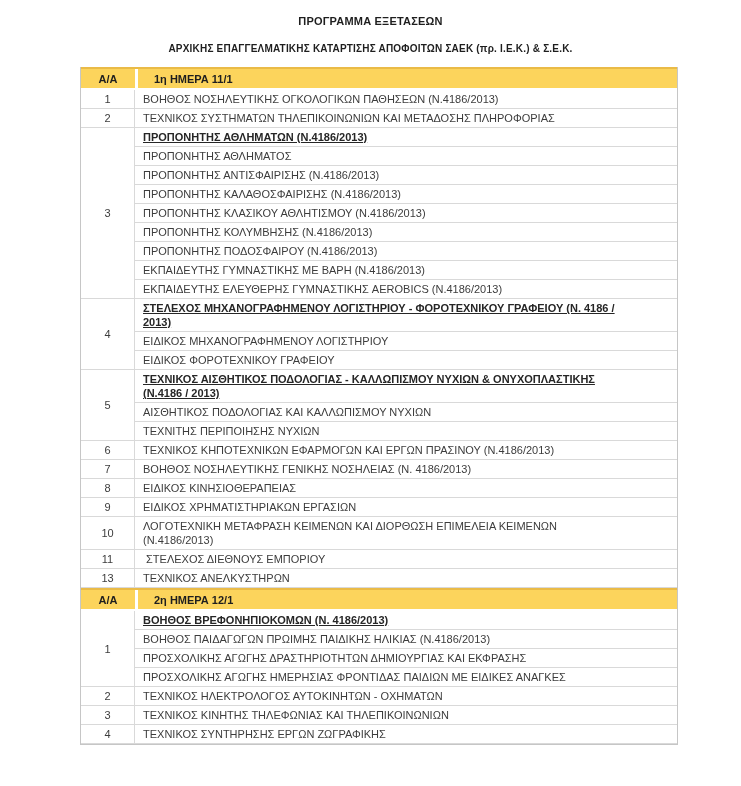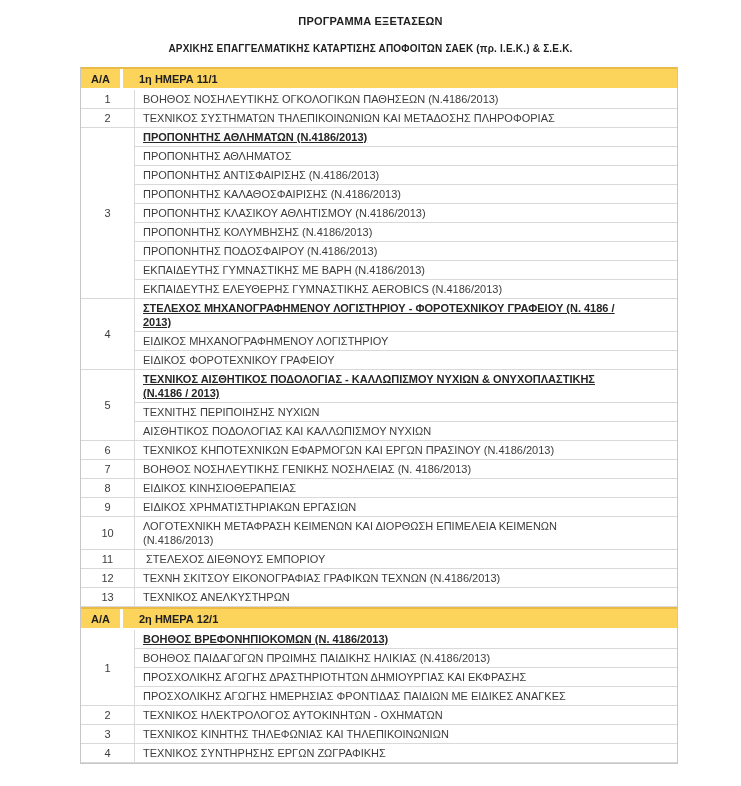--- a/index.html
+++ b/index.html
@@ -46,21 +46,21 @@
   .section-header{
     display:flex;
     height:21px;
     border-top:2px solid var(--header-top);
     margin-bottom:2px;
     font-size:11px;
     font-weight:bold;
     color:var(--heading-text);
   }
   .sh-num{
-    width:39px;
+    width:54px;
     background:var(--header-bg);
     display:flex; align-items:center; justify-content:center;
     margin-right:3px;
     flex:0 0 auto;
   }
   .sh-day{
     flex:1;
     background:var(--header-bg);
     display:flex; align-items:center;
     padding-left:16px;
@@ -130,22 +130,22 @@
 2013)</div>
         <div class="g-line">ΕΙΔΙΚΟΣ ΜΗΧΑΝΟΓΡΑΦΗΜΕΝΟΥ ΛΟΓΙΣΤΗΡΙΟΥ</div>
         <div class="g-line">ΕΙΔΙΚΟΣ ΦΟΡΟΤΕΧΝΙΚΟΥ ΓΡΑΦΕΙΟΥ</div>
       </div>
     </div>
     <div class="group">
       <div class="g-num">5</div>
       <div class="g-lines">
         <div class="g-line bold">ΤΕΧΝΙΚΟΣ ΑΙΣΘΗΤΙΚΟΣ ΠΟΔΟΛΟΓΙΑΣ - ΚΑΛΛΩΠΙΣΜΟΥ ΝΥΧΙΩΝ &amp; ΟΝΥΧΟΠΛΑΣΤΙΚΗΣ
 (Ν.4186 / 2013)</div>
+        <div class="g-line">ΑΙΣΘΗΤΙΚΟΣ ΠΟΔΟΛΟΓΙΑΣ ΚΑΙ ΚΑΛΛΩΠΙΣΜΟΥ ΝΥΧΙΩΝ</div>
         <div class="g-line">ΤΕΧΝΙΤΗΣ ΠΕΡΙΠΟΙΗΣΗΣ ΝΥΧΙΩΝ</div>
-        <div class="g-line">ΑΙΣΘΗΤΙΚΟΣ ΠΟΔΟΛΟΓΙΑΣ ΚΑΙ ΚΑΛΛΩΠΙΣΜΟΥ ΝΥΧΙΩΝ</div>
       </div>
     </div>
     <div class="group">
       <div class="g-num">6</div>
       <div class="g-lines">
         <div class="g-line">ΤΕΧΝΙΚΟΣ ΚΗΠΟΤΕΧΝΙΚΩΝ ΕΦΑΡΜΟΓΩΝ ΚΑΙ ΕΡΓΩΝ ΠΡΑΣΙΝΟΥ (Ν.4186/2013)</div>
       </div>
     </div>
     <div class="group">
       <div class="g-num">7</div>
@@ -169,26 +169,20 @@
       <div class="g-num">10</div>
       <div class="g-lines">
         <div class="g-line">ΛΟΓΟΤΕΧΝΙΚΗ ΜΕΤΑΦΡΑΣΗ ΚΕΙΜΕΝΩΝ ΚΑΙ ΔΙΟΡΘΩΣΗ ΕΠΙΜΕΛΕΙΑ ΚΕΙΜΕΝΩΝ
 (Ν.4186/2013)</div>
       </div>
     </div>
     <div class="group">
       <div class="g-num">11</div>
       <div class="g-lines">
         <div class="g-line">&nbsp;ΣΤΕΛΕΧΟΣ ΔΙΕΘΝΟΥΣ ΕΜΠΟΡΙΟΥ</div>
-      </div>
-    </div>
-    <div class="group">
-      <div class="g-num">12</div>
-      <div class="g-lines">
-        <div class="g-line">ΤΕΧΝΗ ΣΚΙΤΣΟΥ ΕΙΚΟΝΟΓΡΑΦΙΑΣ ΓΡΑΦΙΚΩΝ ΤΕΧΝΩΝ (Ν.4186/2013)</div>
       </div>
     </div>
     <div class="group">
       <div class="g-num">13</div>
       <div class="g-lines">
         <div class="g-line">ΤΕΧΝΙΚΟΣ ΑΝΕΛΚΥΣΤΗΡΩΝ</div>
       </div>
     </div>
     <div class="section-header">
       <div class="sh-num">Α/Α</div>

